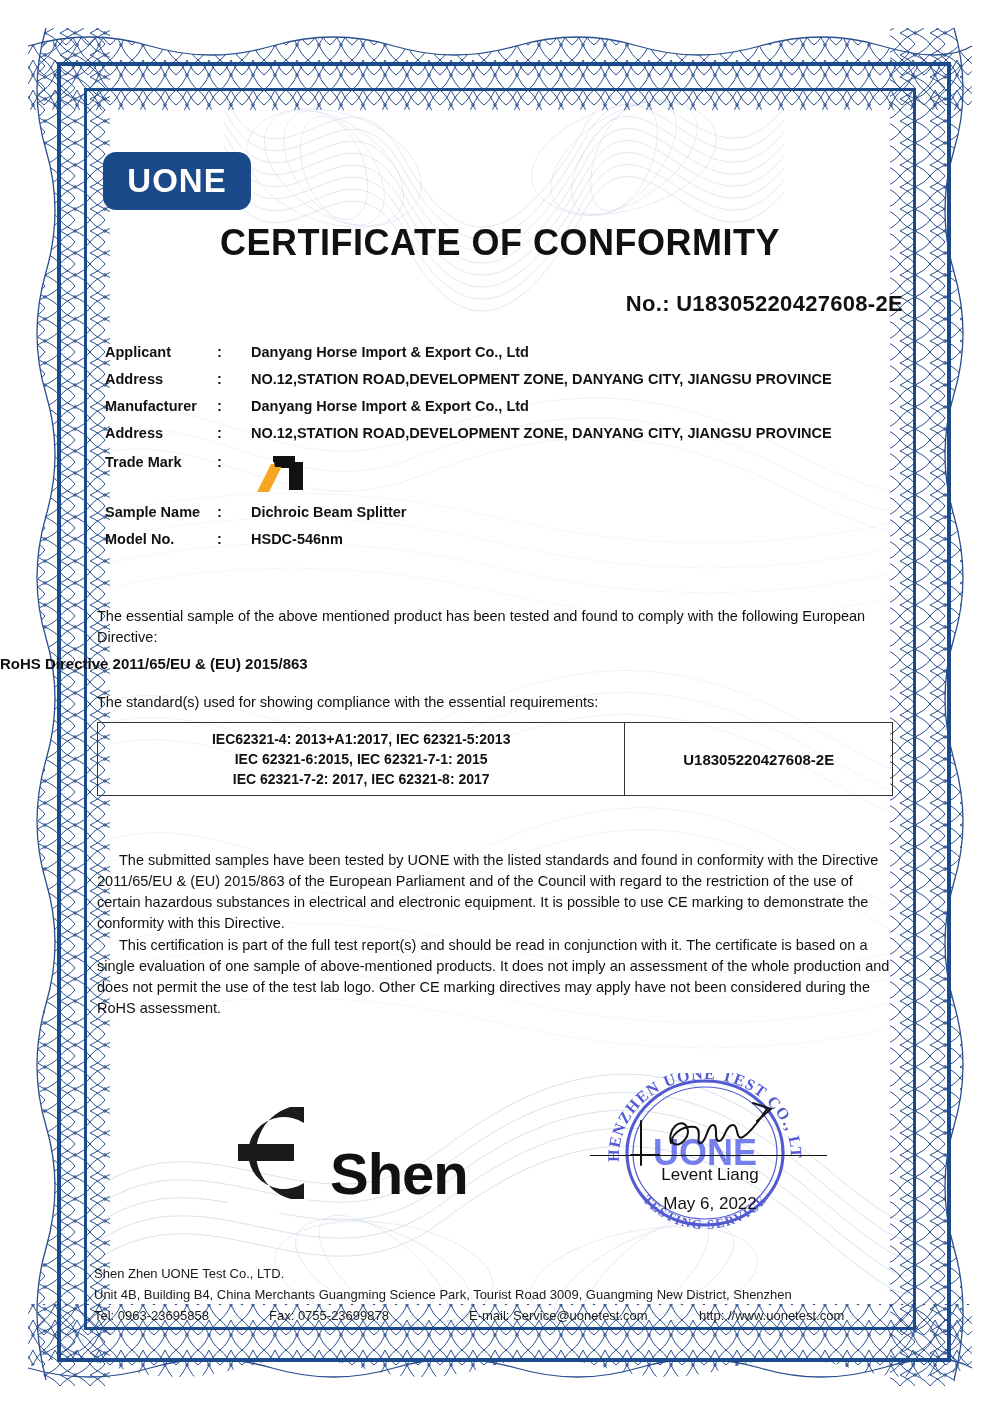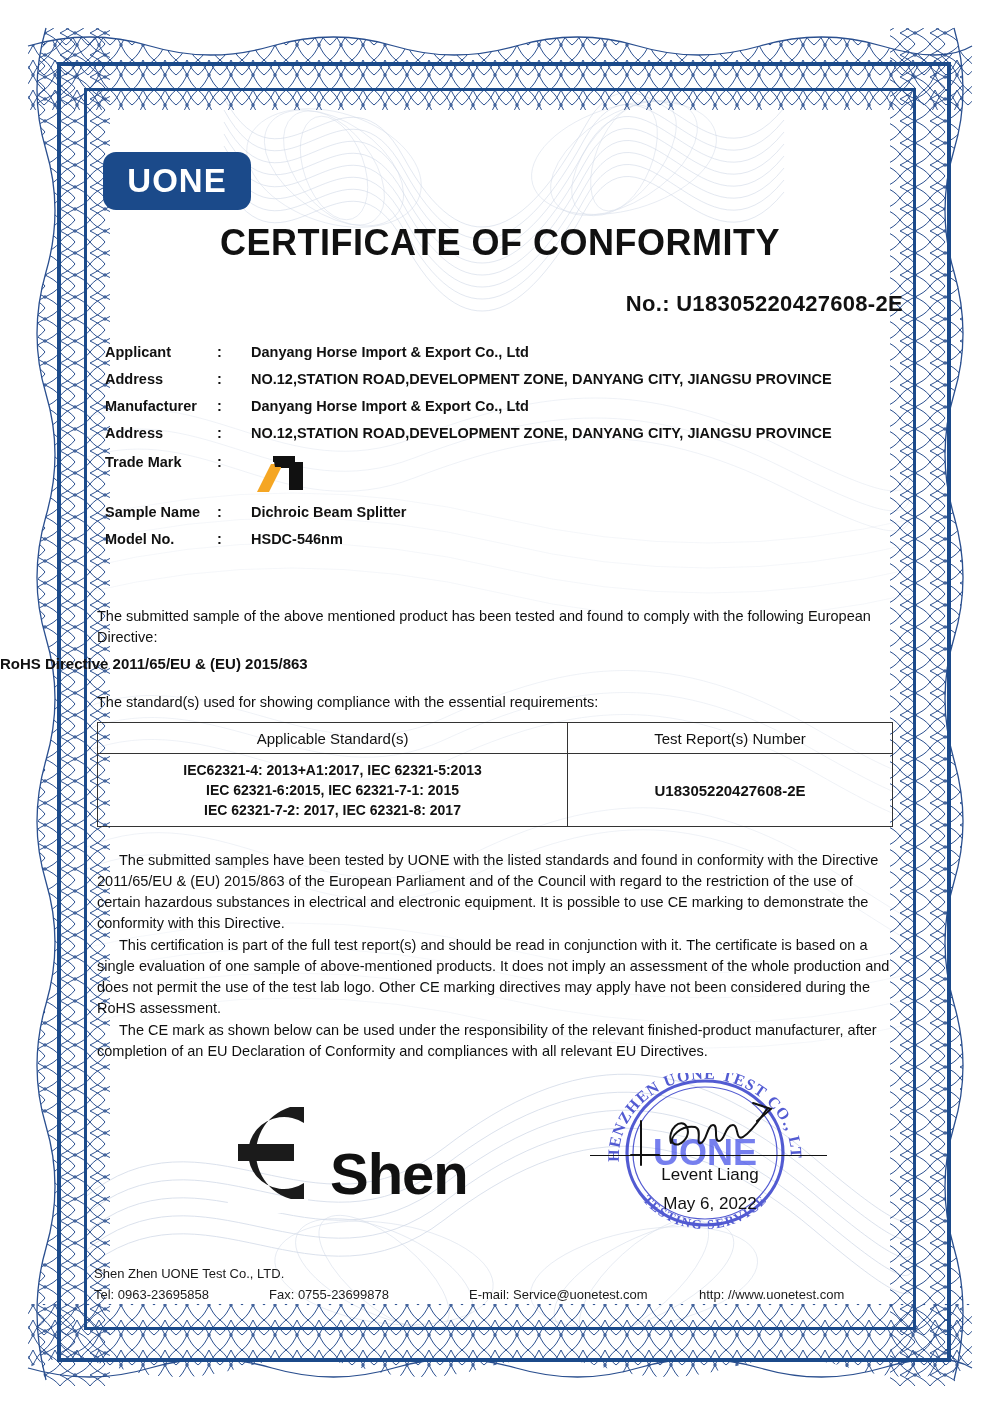--- a/index.html
+++ b/index.html
@@ -276,44 +276,39 @@
     </div>
 
     <div class="frow">
       <div class="flabel">Model No.</div>
       <div class="fcolon">:</div>
       <div class="fval">HSDC-546nm</div>
     </div>
 
   </div>
 
-  <div class="para p-intro">The submitted sample of the above mentioned product has been tested and found to comply with the following European Directive:</div>
+  <div class="para p-intro">The essential sample of the above mentioned product has been tested and found to comply with the following European Directive:</div>
   <div class="directive">RoHS Directive 2011/65/EU &amp; (EU) 2015/863</div>
   <div class="para p-standards">The standard(s) used for showing compliance with the essential requirements:</div>
 
   <table class="std-table">
     <tbody>
-        <tr>
-      <td class="th-cell c1">Applicable Standard(s)</td>
-      <td class="th-cell c2">Test Report(s) Number</td>
-    </tr>
     <tr>
       <td class="body-cell">
         <div>IEC62321-4: 2013+A1:2017, IEC 62321-5:2013</div>
         <div>IEC 62321-6:2015, IEC 62321-7-1: 2015</div>
         <div>IEC 62321-7-2: 2017, IEC 62321-8: 2017</div>
       </td>
       <td class="rep-cell">U18305220427608-2E</td>
     </tr>
   </tbody>
     </table>
 
   <div class="para p-b1">The submitted samples have been tested by UONE with the listed standards and found in conformity with the Directive 2011/65/EU &amp; (EU) 2015/863 of the European Parliament and of the Council with regard to the restriction of the use of certain hazardous substances in electrical and electronic equipment. It is possible to use CE marking to demonstrate the conformity with this Directive.</div>
   <div class="para p-b2">This certification is part of the full test report(s) and should be read in conjunction with it. The certificate is based on a single evaluation of one sample of above-mentioned products. It does not imply an assessment of the whole production and does not permit the use of the test lab logo. Other CE marking directives may apply have not been considered during the RoHS assessment.</div>
-  <div class="para p-b3">The CE mark as shown below can be used under the responsibility of the relevant finished-product manufacturer, after completion of an EU Declaration of Conformity and compliances with all relevant EU Directives.</div>
 
   <svg class="ce-mark" viewBox="0 0 200 120">
     <path d="M78,12 A48,48 0 1,0 78,108 A40,40 0 1,1 78,12 Z" fill="#1b1b1b"></path>
     <path d="M196,12 A48,48 0 1,0 196,108 L196,90 A36,36 0 1,1 196,30 Z" fill="#1b1b1b"></path>
     <rect x="130" y="51" width="56" height="17" fill="#1b1b1b"></rect>
     <rect x="120" y="0" width="90" height="14" fill="#ffffff"></rect>
     <rect x="120" y="106" width="90" height="16" fill="#ffffff"></rect>
   </svg>
 
   <div class="rohs">Shen</div>
@@ -342,20 +337,21 @@
       <path d="M158,30 L176,36 L162,48"></path>
     </g>
   </svg>
 
   <div class="sig-line"></div>
   <div class="sig-name">Levent Liang</div>
   <div class="sig-date">May 6, 2022</div>
 
   <div class="footer">
     <div>Shen Zhen UONE Test Co., LTD.</div>
+    <div>Unit 4B, Building B4, China Merchants Guangming Science Park, Tourist Road 3009, Guangming New District, Shenzhen</div>
     <div class="f-line3">
       <div class="f-tel">Tel: 0963-23695858</div>
       <div class="f-fax">Fax: 0755-23699878</div>
       <div class="f-mail">E-mail: Service@uonetest.com</div>
       <div class="f-web">http: //www.uonetest.com</div>
     </div>
   </div>
 
 </div>
 

